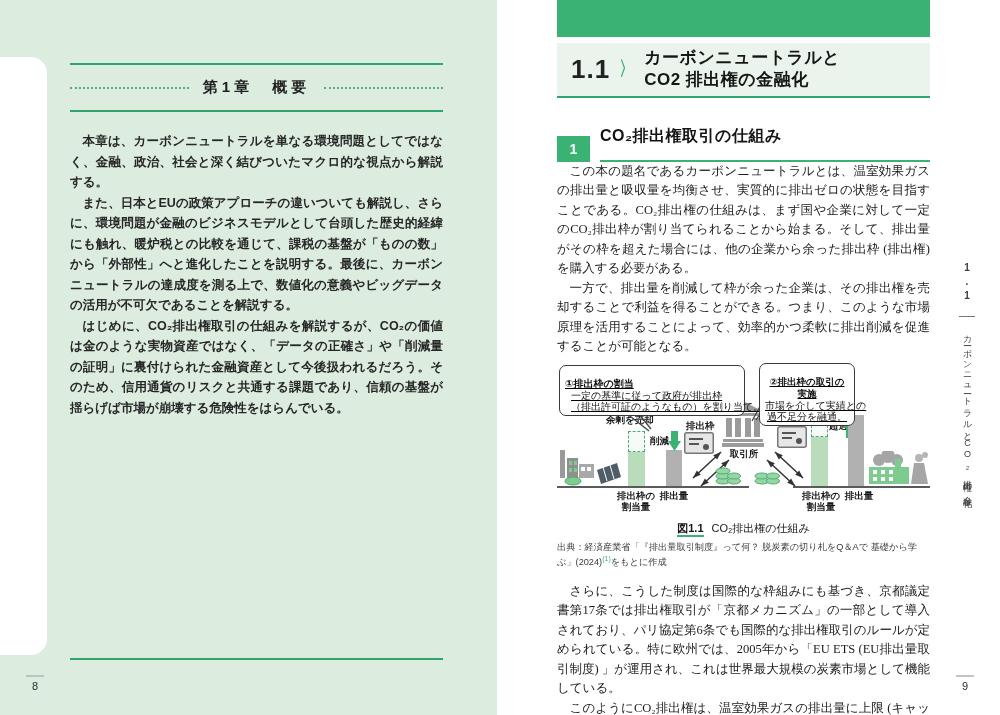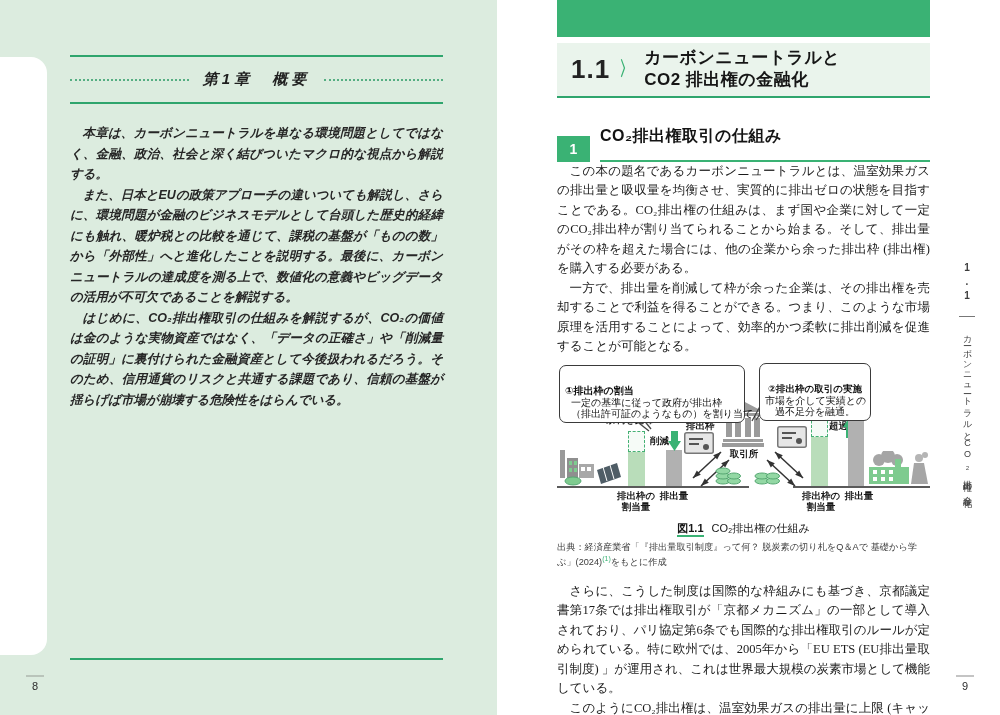--- a/index.html
+++ b/index.html
@@ -6,21 +6,21 @@
   html,body { margin:0; padding:0; }
   body {
     width:1000px; height:715px; position:relative; overflow:hidden;
     background:#ffffff;
     font-family:"Liberation Sans","DejaVu Sans",sans-serif;
   }
 
   
   .page-left { position:absolute; left:0; top:0; width:497px; height:715px; background:#dcecdf; }
   .edge-tab { position:absolute; left:0; top:57px; width:47px; height:598px; background:#ffffff; border-radius:0 16px 16px 0; }
-  .left-content { position:absolute; left:70px; top:0; width:373px;font-style:italic; }
+  .left-content { position:absolute; left:70px; top:8px; width:373px; }
   .hr-green { height:2px; background:#2fa56d; }
   .chap-row { display:flex; align-items:center; margin-top:13px; }
   .dots { flex:1; border-top:2px dotted #55ae82; height:0; }
   .chap-title { margin:0 14px; font-size:15px; font-weight:bold; letter-spacing:4px; color:#1f1f1f; white-space:nowrap; }
   .rule2 { margin-top:13px; }
   .left-body { margin-top:19px; font-size:12.5px; font-weight:600; line-height:20.5px; color:#262626; text-align:justify; }
   .left-body p { margin:0; text-indent:1em; }
   .bottom-rule { position:absolute; left:70px; top:658px; width:373px; height:2px; background:#2fa56d; }
   .pagenum-rule-l { position:absolute; left:26px; top:675px; width:18px; height:2px; background:#b9c4ba; }
   .pagenum-l { position:absolute; left:26px; top:680px; width:18px; text-align:center; font-size:11px; color:#2c2c2c; }
@@ -43,21 +43,21 @@
   
   .figure { position:relative; width:373px; height:150px; margin-top:6px; }
   .figure .a { position:absolute; }
   .ground { position:absolute; top:123px; height:2px; background:#5a5a5a; }
   .bar { position:absolute; }
   .bar.green { background:#b9ddba; }
   .bar.gray { background:#b1b1b1; }
   .bar.dashed { border:1.5px dashed #45b174; background:#f6fbf7; }
   .dlabel { position:absolute; font-size:9.5px; font-weight:600; color:#181818; white-space:nowrap; }
   .blabel { position:absolute; top:127px; font-size:9.5px; font-weight:600; color:#181818; text-align:center; line-height:11px; }
-  .callout { position:absolute; background:#fff; border:1.5px solid #3a3a3a; border-radius:7px; padding:19px 5px 3px 5px; z-index:3; }
+  .callout { position:absolute; background:#fff; border:1.5px solid #3a3a3a; border-radius:7px; padding:12px 5px 3px 5px; z-index:3;text-decoration:underline; }
   .callout .t { font-weight:bold; font-size:10px; color:#101010; line-height:12px; }
   .callout .l { font-size:10px; color:#101010; line-height:11px; padding-left:6px; white-space:nowrap; }
   .tail line { stroke:#444; stroke-width:1.3; }
 
   .caption { text-align:center; margin-top:8px; font-size:11px; color:#161616; }
   .caption .fig { font-weight:bold; border-bottom:2px solid #3ab274; padding-bottom:1px; }
   .caption .cap-text { margin-left:8px; }
   .source { font-size:9.2px; color:#3c3c3c; margin-top:5px; line-height:12px; }
   .source sup { color:#3ab274; font-size:7px; }
 
@@ -272,21 +272,21 @@
       <div class="l">一定の基準に従って政府が排出枠</div>
       <div class="l">（排出許可証のようなもの）を割り当て。</div>
     </div>
     <span class="a tail" style="left:58px; top:46px;">
       <svg width="40" height="24" viewBox="0 0 40 24">
         <line x1="6" y1="0" x2="34" y2="22"></line>
         <line x1="20" y1="0" x2="36" y2="20"></line>
       </svg>
     </span>
 
-    <div class="callout" style="left:202px; top:0; width:112px; text-align:center;">
+    <div class="callout" style="left:202px; top:0; width:96px; text-align:center;">
       <div class="t" style="font-size:9.5px;">②排出枠の取引の実施</div>
       <div class="l" style="padding-left:0;">市場を介して実績との</div>
       <div class="l" style="padding-left:0;">過不足分を融通。</div>
     </div>
     <span class="a tail" style="left:190px; top:38px;">
       <svg width="24" height="22" viewBox="0 0 24 22">
         <line x1="16" y1="0" x2="5" y2="20"></line>
         <line x1="22" y1="0" x2="9" y2="19"></line>
       </svg>
     </span>

